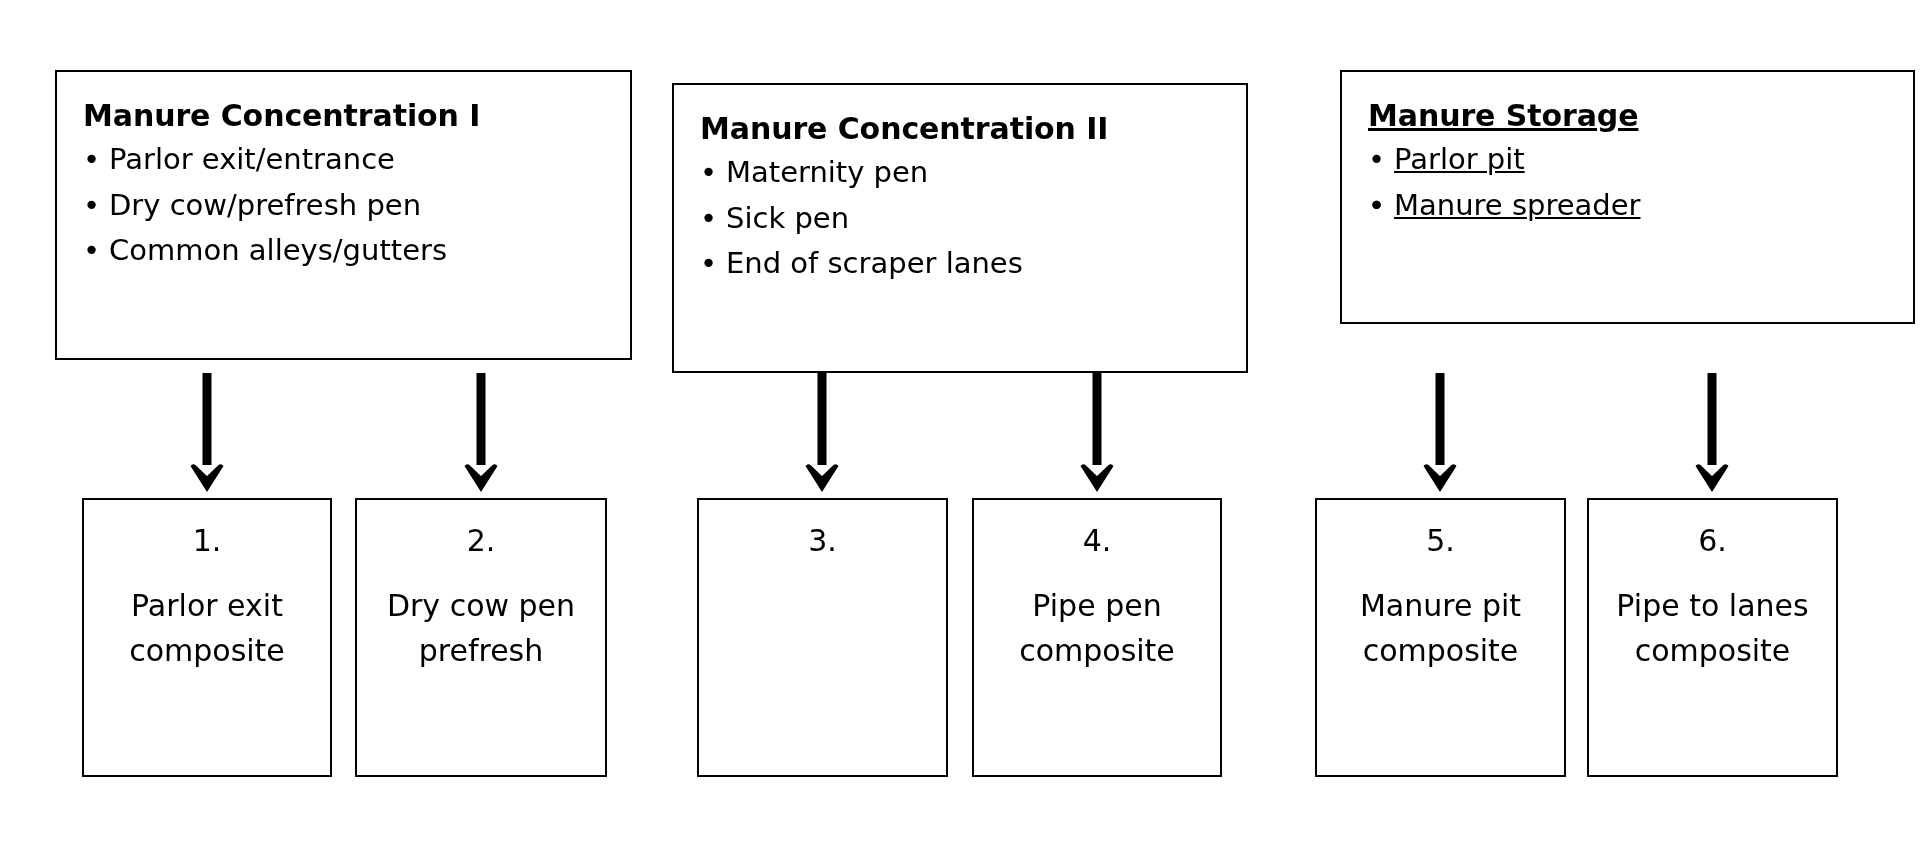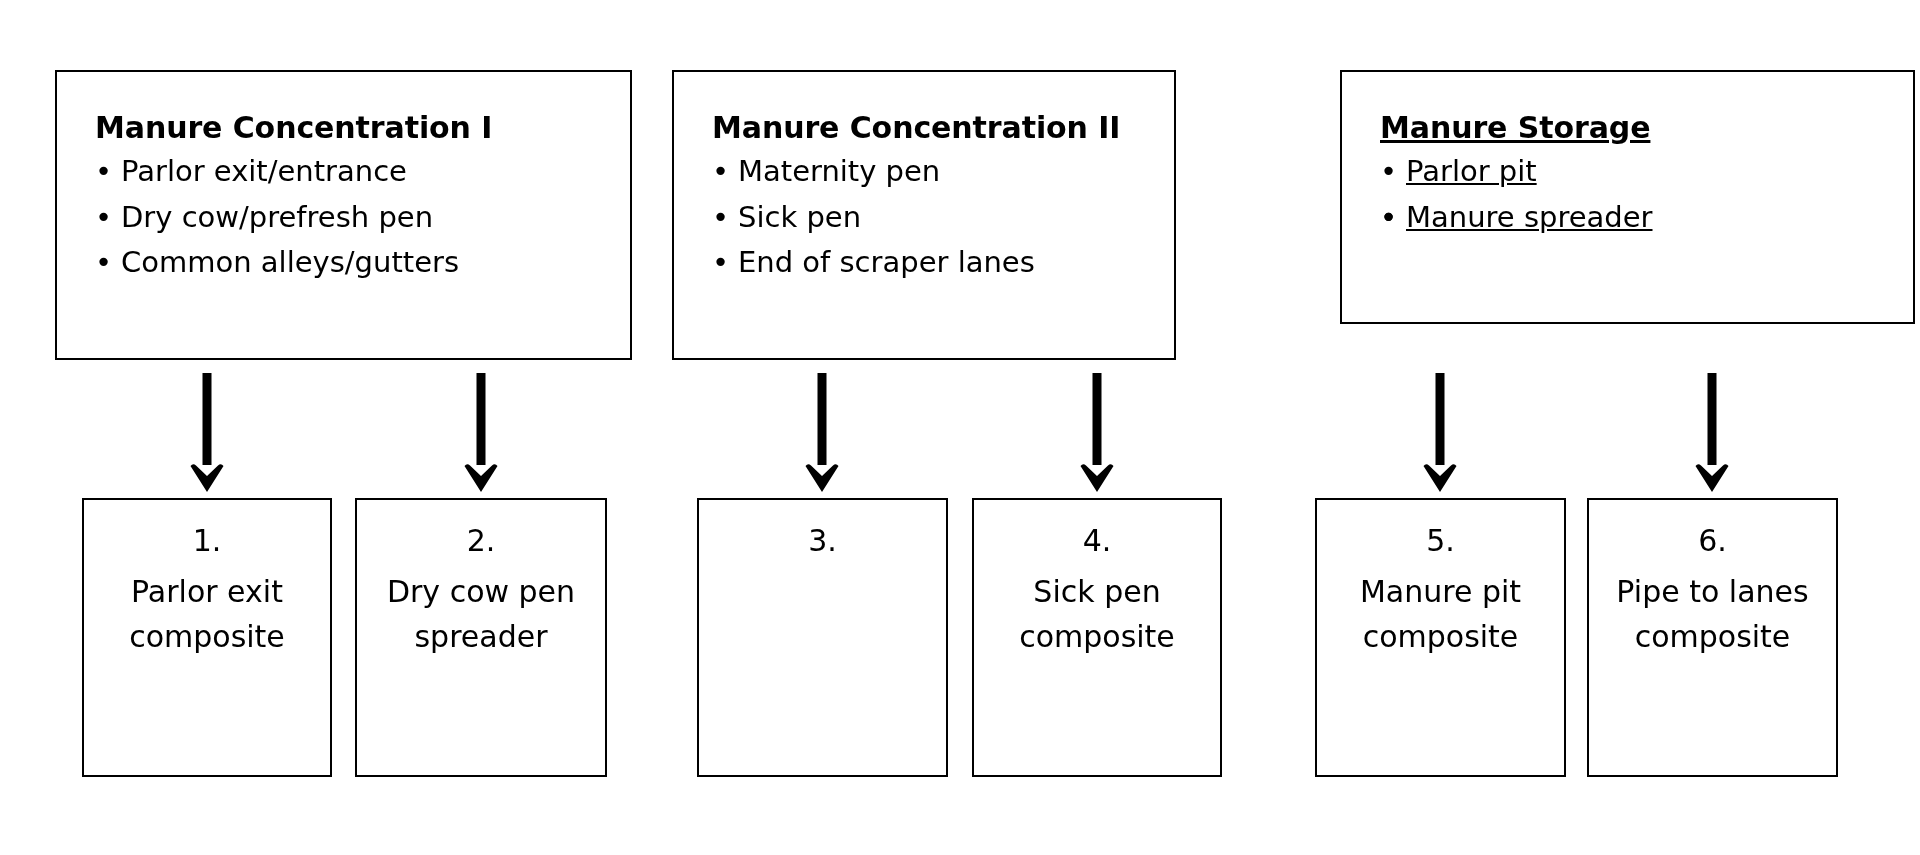--- a/index.html
+++ b/index.html
@@ -23,21 +23,21 @@
     width: 1920px;
     height: 855px;
   }
 
   
   .category-box {
     position: absolute;
     box-sizing: border-box;
     border: 2px solid #000000;
     background: #ffffff;
-    padding: 16px;
+    padding: 4px;
   }
   .category-title {
     font-size: 30px;
     font-weight: bold;
     line-height: 1.18;
     margin: 22px 0 0 22px;
     letter-spacing: -0.1px;
     white-space: nowrap;
   }
   .category-list {
@@ -79,21 +79,21 @@
   }
   .composite-number {
     font-size: 30px;
     line-height: 1.5;
     text-align: center;
   }
   .composite-label {
     font-size: 30px;
     line-height: 1.5;
     text-align: center;
-    margin-top: 6px;
+    margin-top: 20px;
     padding: 0 6px;
   }
 </style>
 </head>
 <body>
 
 <div id="diagram-canvas">
 
   <div class="category-box" style="left:55px; top:70px; width:577px; height:290px;">
     <div class="category-title">Manure Concentration I</div>
@@ -106,21 +106,21 @@
         <span class="bullet-dot">•</span>
         <span>Dry cow/prefresh pen</span>
       </li>
       <li>
         <span class="bullet-dot">•</span>
         <span>Common alleys/gutters</span>
       </li>
     </ul>
   </div>
 
-  <div class="category-box" style="left:672px; top:70px; width:504px; height:290px;">
+  <div class="category-box" style="left:672px; top:83px; width:576px; height:290px;">
     <div class="category-title">Manure Concentration II</div>
     <ul class="category-list">
       <li>
         <span class="bullet-dot">•</span>
         <span>Maternity pen</span>
       </li>
       <li>
         <span class="bullet-dot">•</span>
         <span>Sick pen</span>
       </li>
@@ -190,30 +190,30 @@
     </svg>
   </div>
 
   <div class="composite-box" style="left:82px; top:498px; width:250px; height:279px;">
     <div class="composite-number">1.</div>
     <div class="composite-label">Parlor exit composite</div>
   </div>
 
   <div class="composite-box" style="left:355px; top:498px; width:252px; height:279px;">
     <div class="composite-number">2.</div>
-    <div class="composite-label">Dry cow pen spreader</div>
+    <div class="composite-label">Dry cow pen prefresh</div>
   </div>
 
   <div class="composite-box" style="left:697px; top:498px; width:251px; height:279px;">
     <div class="composite-number">3.</div>
   </div>
 
   <div class="composite-box" style="left:972px; top:498px; width:250px; height:279px;">
     <div class="composite-number">4.</div>
-    <div class="composite-label">Sick pen composite</div>
+    <div class="composite-label">Pipe pen composite</div>
   </div>
 
   <div class="composite-box" style="left:1315px; top:498px; width:251px; height:279px;">
     <div class="composite-number">5.</div>
     <div class="composite-label">Manure pit composite</div>
   </div>
 
   <div class="composite-box" style="left:1587px; top:498px; width:251px; height:279px;">
     <div class="composite-number">6.</div>
     <div class="composite-label">Pipe to lanes composite</div>

